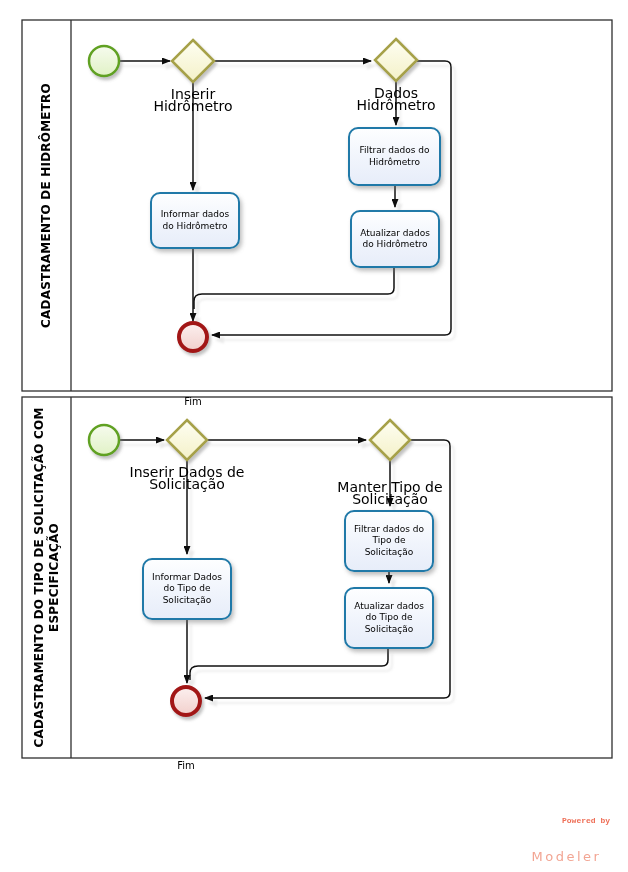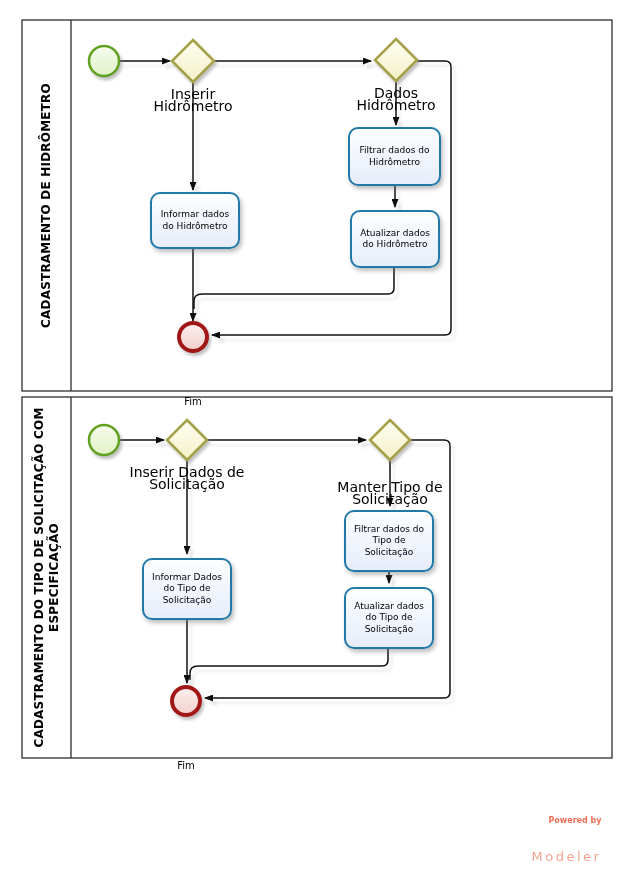--- a/index.html
+++ b/index.html
@@ -19,22 +19,22 @@
     background:linear-gradient(180deg,#fdfeff 0%,#f0f4fc 55%,#e7edf9 100%);
     box-shadow:2px 3px 4px rgba(110,110,110,.45);
     display:flex;align-items:center;justify-content:center;
     text-align:center;font-size:9px;line-height:11.5px;color:#000;white-space:pre-line;
   }
   .node-label{
     position:absolute;text-align:center;font-size:14px;line-height:12px;color:#000;
     white-space:pre-line;
   }
   .fim-label{font-size:10px;margin-top:41px;}
-  .brand-powered{position:absolute;left:540px;top:816px;width:70px;text-align:center;
-    font-size:8px;font-weight:bold;color:#ee6d55;}
+  .brand-powered{position:absolute;left:540px;top:816px;width:70px;text-align:right;
+    font-size:8px;font-weight:bold;color:#ee6d55;font-family:Liberation Mono, monospace;}
   .brand-name{position:absolute;left:516px;top:819px;width:98px;text-align:center;
     font-size:27px;font-weight:bold;letter-spacing:0px;color:#ee7d64;line-height:30px;}
   .brand-product{position:absolute;left:519px;top:849px;width:95px;text-align:center;
     font-size:13px;letter-spacing:2.5px;color:#f2a593;}
 </style>
 </head>
 <body>
 
 <div class="page">
 

